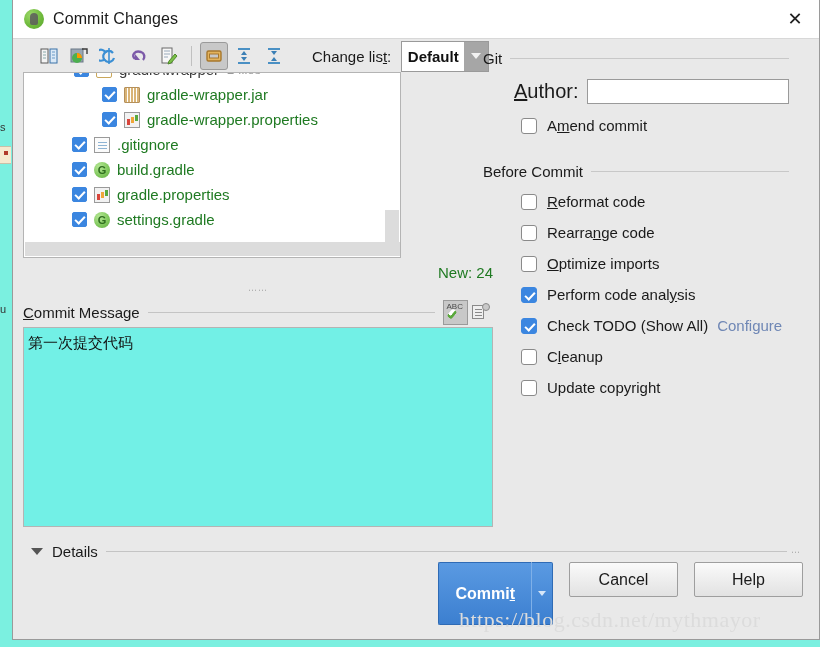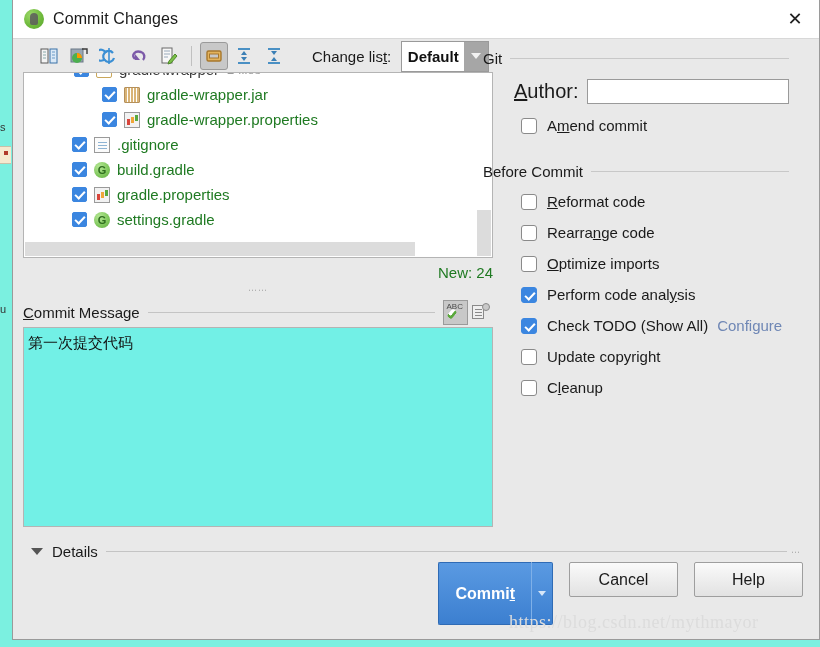--- a/index.html
+++ b/index.html
@@ -100,21 +100,21 @@
   .tri-down {
     width:0; height:0; border-left:5px solid transparent; border-right:5px solid transparent;
     border-top:6px solid #f2f2f2;
   }
 
   
   .left-col {
     position: absolute; left: 10px; top: 72px; width: 470px;
   }
   .tree-box {
-    width: 470px; height: 186px;
+    width: 378px; height: 186px;
     background: #fff; border: 1px solid #b4b4b4;
     box-sizing: border-box; position: relative; overflow: hidden;
   }
   .tree-rows { position:absolute; left:0; top:-16px; width:100%; }
   .tree-row {
     height: 25px; display: flex; align-items: center; padding-left: 8px;
     font-size: 15px; white-space: nowrap;
   }
   .indent1 { padding-left: 48px; }
   .indent2 { padding-left: 78px; }
@@ -276,22 +276,22 @@
   .btn-split .main u { text-decoration: underline; }
   .btn-split .drop {
     width: 20px; border: 1px solid #2f6bb5; border-left: 1px solid #7fb0e8;
     background: linear-gradient(#5a9ae2, #3c7fd0);
     display:flex; align-items:center; justify-content:center; cursor:pointer;
     border-radius: 0 2px 2px 0;
   }
   .drop-tri { width:0;height:0;border-left:4px solid transparent;border-right:4px solid transparent;border-top:5px solid #d6e6f8;}
 
   .watermark {
-    position: absolute; left: 496px; bottom: 6px;
-    font-size: 18px; color: #dcdcdc;
+    position: absolute; left: 446px; bottom: 6px;
+    font-size: 22px; color: #dcdcdc;
     font-family: "Liberation Serif", serif; letter-spacing: .5px;
     pointer-events: none; white-space: nowrap;
   }
 </style>
 </head>
 <body>
 
 <div class="bg-strip-left"></div>
 <div class="bg-txt-s">s</div>
 <div class="bg-edit-a">
@@ -520,26 +520,26 @@
       </div>
 
       <div class="chk-row">
         <span class="chk on"></span>
         <span class="chk-label">Check TODO (Show All)</span>
         <span class="configure-link">Configure</span>
       </div>
 
       <div class="chk-row">
         <span class="chk"></span>
+        <span class="chk-label"><span>C</span><u>l</u><span>eanup</span></span>
+      </div>
+
+      <div class="chk-row">
+        <span class="chk"></span>
         <span class="chk-label">Update copyright</span>
-      </div>
-
-      <div class="chk-row">
-        <span class="chk"></span>
-        <span class="chk-label"><span>C</span><u>l</u><span>eanup</span></span>
       </div>
 
     </div>
   </div>
 
   <div class="btn-row">
     <div class="btn-split">
       <div class="main">
           <span>Commi</span>
           <u>t</u>

